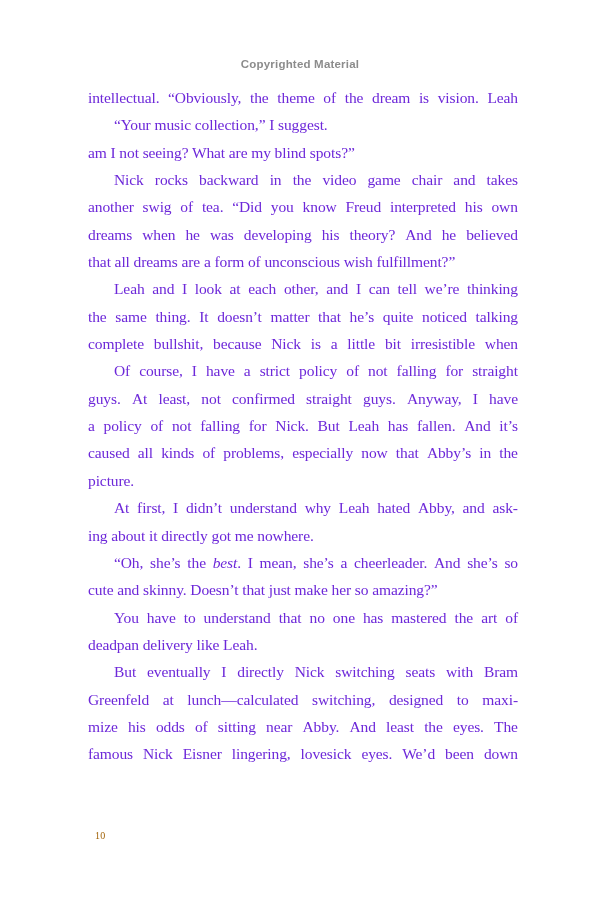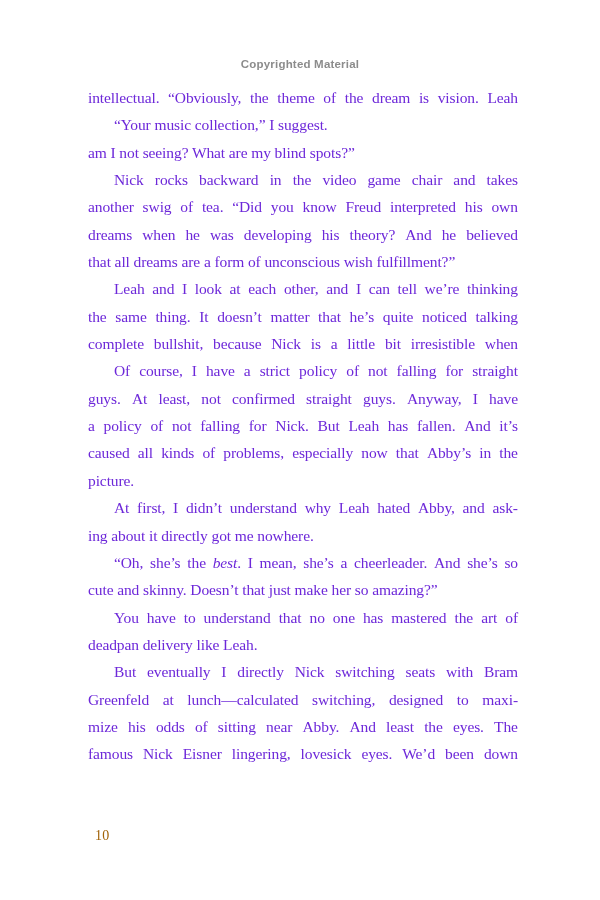--- a/index.html
+++ b/index.html
@@ -44,21 +44,21 @@
     justify-content: space-between;
     align-items: baseline;
   }
   .line.indent { padding-left: 26px; }
   .line .word { display: inline-block; white-space: pre; }
   .line .it { font-style: italic; }
   .page-number {
     position: absolute;
     left: 95px;
     top: 827px;
-    font-size: 14px;
+    font-size: 10px;
     line-height: 18px;
     color: #a16207;
     letter-spacing: 0.3px;
   }
 </style>
 </head>
 <body>
 
 <div class="page">
 

